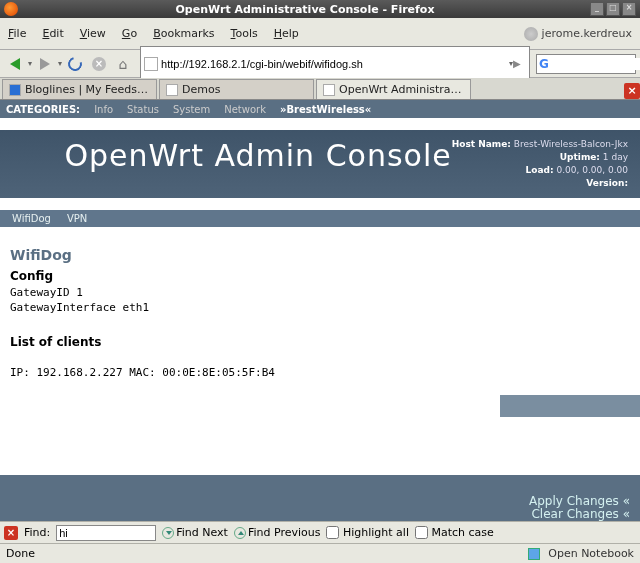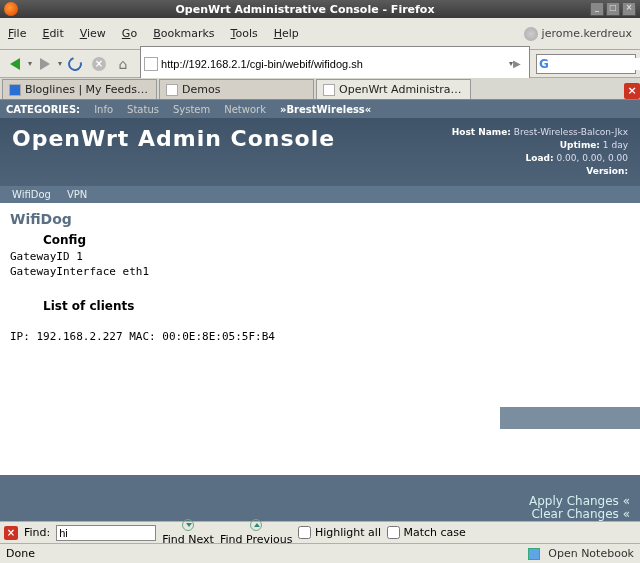--- a/index.html
+++ b/index.html
@@ -28,42 +28,42 @@
 .searchbar .g { width:14px;height:14px;margin:0 2px; }
 .searchbar .g::before { content:'G'; color:#4285f4; font-weight:bold; font-size:12px; }
 .searchbar input { border:none; flex:1; font-size:11px; outline:none; }
 .tabstrip { background:#d8d8d0; height:22px; display:flex; align-items:flex-end; border-bottom:1px solid #888; padding-left:2px; }
 .tab { height:20px; border:1px solid #999; border-bottom:none; background:#d4d0c8; display:flex; align-items:center; padding:0 6px; margin-right:2px; font-size:11px; width:155px; }
 .tab.active { background:#e8e8e0; }
 .tab .tabicon { width:12px;height:12px;margin-right:4px;background:#fff;border:1px solid #aaa; display:inline-block;}
 .tab .blog { background:#2a6fd4; }
 .tab .lbl { white-space:nowrap; overflow:hidden; text-overflow:ellipsis; flex:1; color:#222; }
 .tabclose { margin-left:auto; width:16px;height:16px;background:#cc3322;color:#fff;border-radius:2px;font-size:11px;line-height:16px;text-align:center;font-weight:bold; }
-.content { flex:1; background:#fff; display:flex; flex-direction:column; overflow:hidden; }
+.content { flex:1; background:#fff; display:flex; flex-direction:column; overflow:hidden;gap:12px; }
 .catbar { background:#5a6f83; color:#ddd; height:18px; display:flex; align-items:center; font-size:10px; padding:0 6px; gap:14px; }
 .catbar .lbl { font-weight:bold; color:#fff; }
 .catbar .item { color:#ccc; }
 .catbar .active { color:#fff; font-weight:bold; }
 .header { background:linear-gradient(#3f5469,#4e6378); color:#fff; padding:8px 12px; display:flex; align-items:flex-start; }
-.header h1 { font-size:22px; font-weight:bold; letter-spacing:1px; flex:1; }
+.header h1 { font-size:30px; font-weight:normal; letter-spacing:1px; flex:1;text-align:right; }
 .hostinfo { text-align:right; font-size:9px; line-height:13px; color:#dde; }
 .hostinfo b { color:#fff; }
 .subnav { background:#60768c; height:17px; display:flex; align-items:center; font-size:10px; padding:0 12px; gap:16px; color:#e6f0f0; }
 .page { flex:1; padding:8px 10px; font-family: monospace; font-size:12px; color:#000; background:#fff; position:relative; }
 .page h2 { color:#5a6f83; font-family:"DejaVu Sans",sans-serif; font-size:14px; font-weight:bold; margin-bottom:6px; }
-.page h3 { font-family:"DejaVu Sans",sans-serif; font-size:12px; font-weight:bold; margin-top:6px; margin-bottom:2px;margin-left:33px; }
+.page h3 { font-family:"DejaVu Sans",sans-serif; font-size:12px; font-weight:bold; margin-top:6px; margin-bottom:2px; }
 .page .mono { font-family: monospace; font-size:11px; line-height:15px; }
 .footer-band { background:#5a6f83; height:46px; display:flex; position:relative; }
 .footer-block { position:absolute; right:0; bottom:46px; width:140px; height:22px; background:#7a8ea0; }
 .footer-links { margin-left:auto; text-align:right; font-size:12px; color:#d4f0f0; padding:20px 10px; line-height:13px; }
 .footer-links div::after { content:' «'; }
 .findbar { background:#e8e8e0; height:22px; display:flex; align-items:center; padding:0 4px; gap:6px; font-size:11px; border-top:1px solid #b0b0a8;}
 .findbar .xbtn { width:14px;height:14px;background:#cc3322;color:#fff;font-size:10px;line-height:14px;text-align:center;border-radius:2px;font-weight:bold; }
 .findbar input[type=text]{ width:100px; border:1px solid #888; height:16px; font-size:11px; padding:0 2px; }
-.findbar .fbtn { display:flex; align-items:center; gap:2px;flex-direction:column; }
+.findbar .fbtn { display:flex; align-items:center; gap:2px; }
 .findbar .circ { width:12px;height:12px;border:1px solid #6a8; border-radius:50%; display:inline-block; position:relative; }
 .findbar .circ.dn::after { content:''; position:absolute; left:3px; top:3px; border-left:3px solid transparent;border-right:3px solid transparent;border-top:4px solid #387; }
 .findbar .circ.up::after { content:''; position:absolute; left:3px; top:3px; border-left:3px solid transparent;border-right:3px solid transparent;border-bottom:4px solid #387; }
 .findbar input[type=checkbox]{ vertical-align:middle; }
 .statusbar { background:#e8e8e0; height:20px; display:flex; align-items:center; padding:0 6px; font-size:11px; border-top:1px solid #b0b0a8;}
 .statusbar .status { flex:1; }
 .statusbar .notebook { display:flex; align-items:center; gap:8px; color:#333; }
 .statusbar .nbicon { width:12px;height:12px;background:#5da5e8;border:1px solid #3a7;display:inline-block; }
 u.accel { text-decoration: underline; }
 </style>

